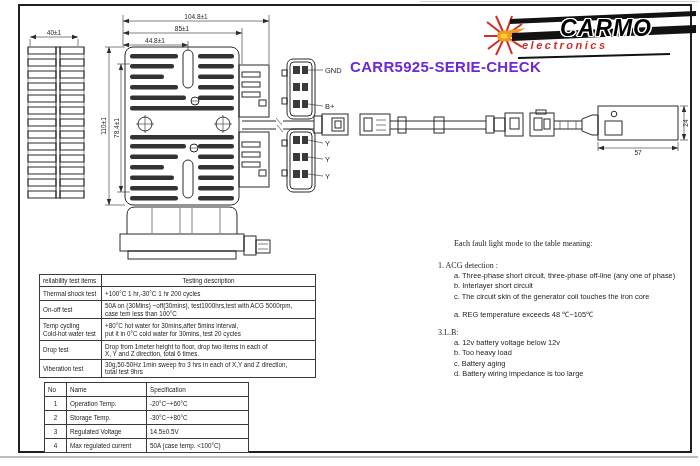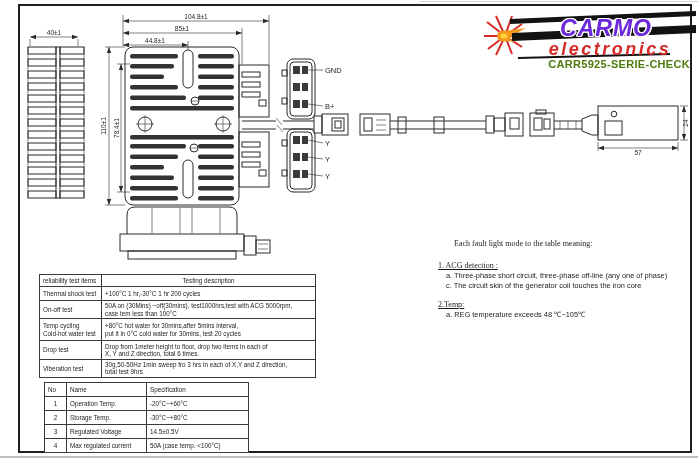--- a/index.html
+++ b/index.html
@@ -22,39 +22,39 @@
   .ar{fill:#2b2b2b;stroke:none;}
   svg text{font-family:"Liberation Sans",sans-serif;font-size:6.5px;fill:#1f1f1f;}
   text.pinlbl{font-size:7.5px;}
 
   
   .logo{position:absolute;left:440px;top:2px;width:238px;height:52px;}
   .band-top{position:absolute;left:50px;top:7px;width:186px;height:4.5px;background:#121212;transform:skewY(-2.5deg);}
   .band-mid{position:absolute;left:52px;top:21px;width:184px;height:8px;background:#121212;transform:skewY(-2.5deg);}
   .brand-name{
     position:absolute;left:56px;top:7px;width:180px;text-align:center;z-index:2;
-    font-size:23px;line-height:26px;font-weight:bold;font-style:italic;letter-spacing:1px;color:#6d28d9;
+    font-size:23px;line-height:26px;font-weight:bold;font-style:italic;letter-spacing:1px;color:#000000;
     text-shadow:-1.4px 0 #fff,1.4px 0 #fff,0 -1.4px #fff,0 1.4px #fff,-1px -1px #fff,1px 1px #fff,-1px 1px #fff,1px -1px #fff;
   }
   .brand-sub{
-    position:absolute;left:62px;top:31px;width:176px;text-align:center;z-index:3;
-    font-size:18px;font-weight:bold;font-style:italic;letter-spacing:2.5px;color:#d42b26;
+    position:absolute;left:62px;top:31px;width:176px;z-index:3;
+    font-size:11px;font-weight:bold;font-style:italic;letter-spacing:2.5px;color:#d42b26;
   }
   .band-under{position:absolute;left:58px;top:46.5px;width:152px;height:1.8px;background:#121212;transform:skewY(-1.5deg);z-index:1;}
   .doc-title{
-    position:absolute;right:0px;top:52px;width:340px;text-align:right;
-    font-size:11px;font-weight:bold;letter-spacing:0.3px;color:#4d7c0f;
+    position:absolute;right:0px;top:52px;width:340px;
+    font-size:15px;font-weight:bold;letter-spacing:0.3px;color:#6d28d9;
   }
 
   
   .fault-notes{position:absolute;left:418px;top:233px;width:262px;}
   .fn-intro{font-family:"Liberation Serif",serif;font-size:8px;line-height:10px;margin-bottom:12px;white-space:nowrap;padding-left:16px;}
   .fn-section{margin-bottom:8px;}
-  .fn-title{font-family:"Liberation Serif",serif;font-size:8px;line-height:10.2px;white-space:nowrap;text-decoration:underline;}
-  .fn-item{font-size:7.4px;line-height:10.2px;padding-left:8px;white-space:nowrap;}
+  .fn-title{font-family:"Liberation Serif",serif;font-size:8px;line-height:10.2px;white-space:nowrap;}
+  .fn-item{font-size:7.4px;line-height:10.2px;padding-left:8px;white-space:nowrap;margin-left:8px;}
 
   
   table{border-collapse:collapse;table-layout:fixed;background:#fff;}
   th,td{border:1px solid #3a3a3a;padding:1px 3px;vertical-align:middle;
         font-size:6.3px;line-height:7.4px;font-weight:normal;text-align:left;}
   .pre{white-space:pre-line;}
   .rel-table{position:absolute;left:19px;top:268px;width:276px;}
   .rel-table col.c1{width:62px;} .rel-table col.c2{width:214px;}
   .rel-table thead th{text-align:left;} .rel-table thead th.cdesc{text-align:center;}
   .spec-table{position:absolute;left:24px;top:376px;width:204px;}
@@ -313,25 +313,32 @@
     <div class="band-under"></div>
   </div>
 
   <div class="doc-title">CARR5925-SERIE-CHECK</div>
 
   <div class="fault-notes">
     <div class="fn-intro">Each fault light mode to the table meaning:</div>
     <div class="fn-section">
       <div class="fn-title">1. ACG detection :</div>
       <div class="fn-item">a. Three-phase short circuit, three-phase off-line (any one of phase)</div>
+      <div class="fn-item">b. Interlayer short circuit</div>
       <div class="fn-item">c. The circuit skin of the generator coil touches the iron core</div>
     </div>
     <div class="fn-section">
-      <div class="fn-title">2.Temp:</div>
       <div class="fn-item">a. REG temperature exceeds 48 ℃~105℃</div>
+    </div>
+    <div class="fn-section">
+      <div class="fn-title">3.L.B:</div>
+      <div class="fn-item">a. 12v battery voltage below 12v</div>
+      <div class="fn-item">b. Too heavy load</div>
+      <div class="fn-item">c. Battery aging</div>
+      <div class="fn-item">d. Battery wiring impedance is too large</div>
     </div>
   </div>
 
   <table class="rel-table">
     <colgroup>
         <col class="c1">
         <col class="c2">
       </colgroup>
     <thead>
       <tr style="height:12px;">

